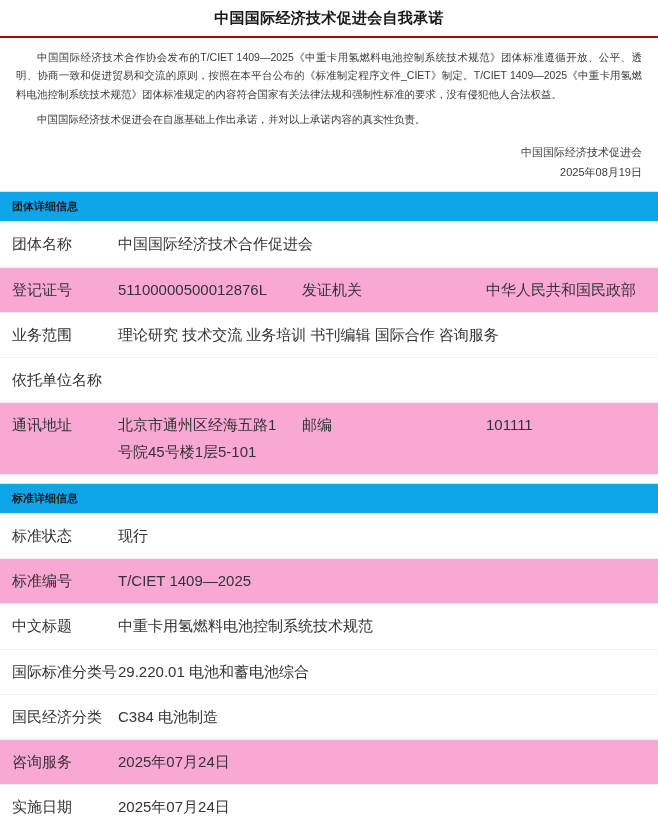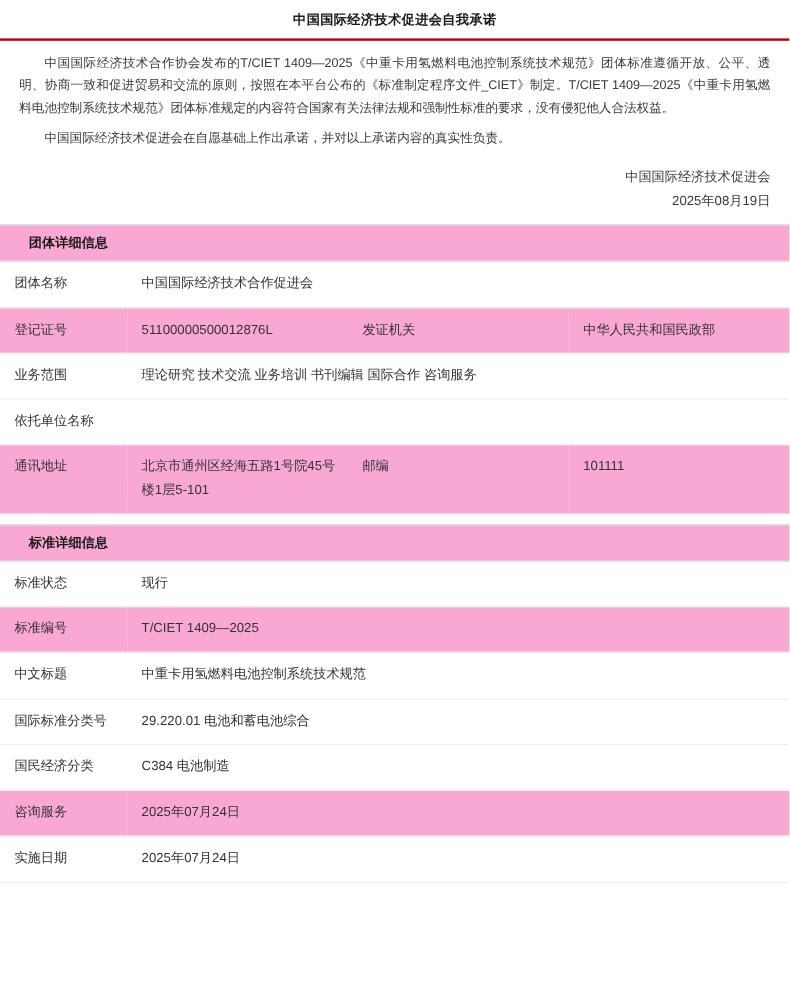--- a/index.html
+++ b/index.html
@@ -16,21 +16,21 @@
     overflow: hidden;
   }
   .page {
     width: 658px;
     height: 825px;
     box-sizing: border-box;
     position: relative;
   }
   .title-bar {
     text-align: center;
-    font-size: 11px;
+    font-size: 15px;
     font-weight: bold;
     color: #1a1a1a;
     padding: 9px 0 8px 0;
     border-bottom: 2px solid #c00000;
     letter-spacing: 0.3px;
   }
   .intro {
     padding: 10px 16px 4px 16px;
   }
   .intro p {
@@ -42,37 +42,37 @@
     color: #3a3a3a;
   }
   .signature {
     padding: 2px 16px 0 0;
     text-align: right;
     font-size: 11px;
     line-height: 1.9;
     color: #3a3a3a;
   }
   .section-header {
-    background: #f9a8d4;
+    background: #0ea5e9;
     border-top: 1px solid #d6e4f2;
     border-bottom: 1px solid #d6e4f2;
     font-weight: bold;
     font-size: 11px;
     color: #1a1a1a;
-    padding: 7px 24px;
+    padding: 7px 12px;
     margin-top: 8px;
   }
   table.info {
     width: 100%;
     border-collapse: collapse;
     table-layout: fixed;
   }
   table.info td {
     padding: 9px 8px 9px 12px;
-    font-size: 11px;
+    font-size: 15px;
     line-height: 1.75;
     vertical-align: top;
     border-bottom: 1px solid #f0f0f0;
     word-break: break-all;
   }
   td.lbl {
     width: 86px;
     color: #333333;
     white-space: nowrap;
   }

